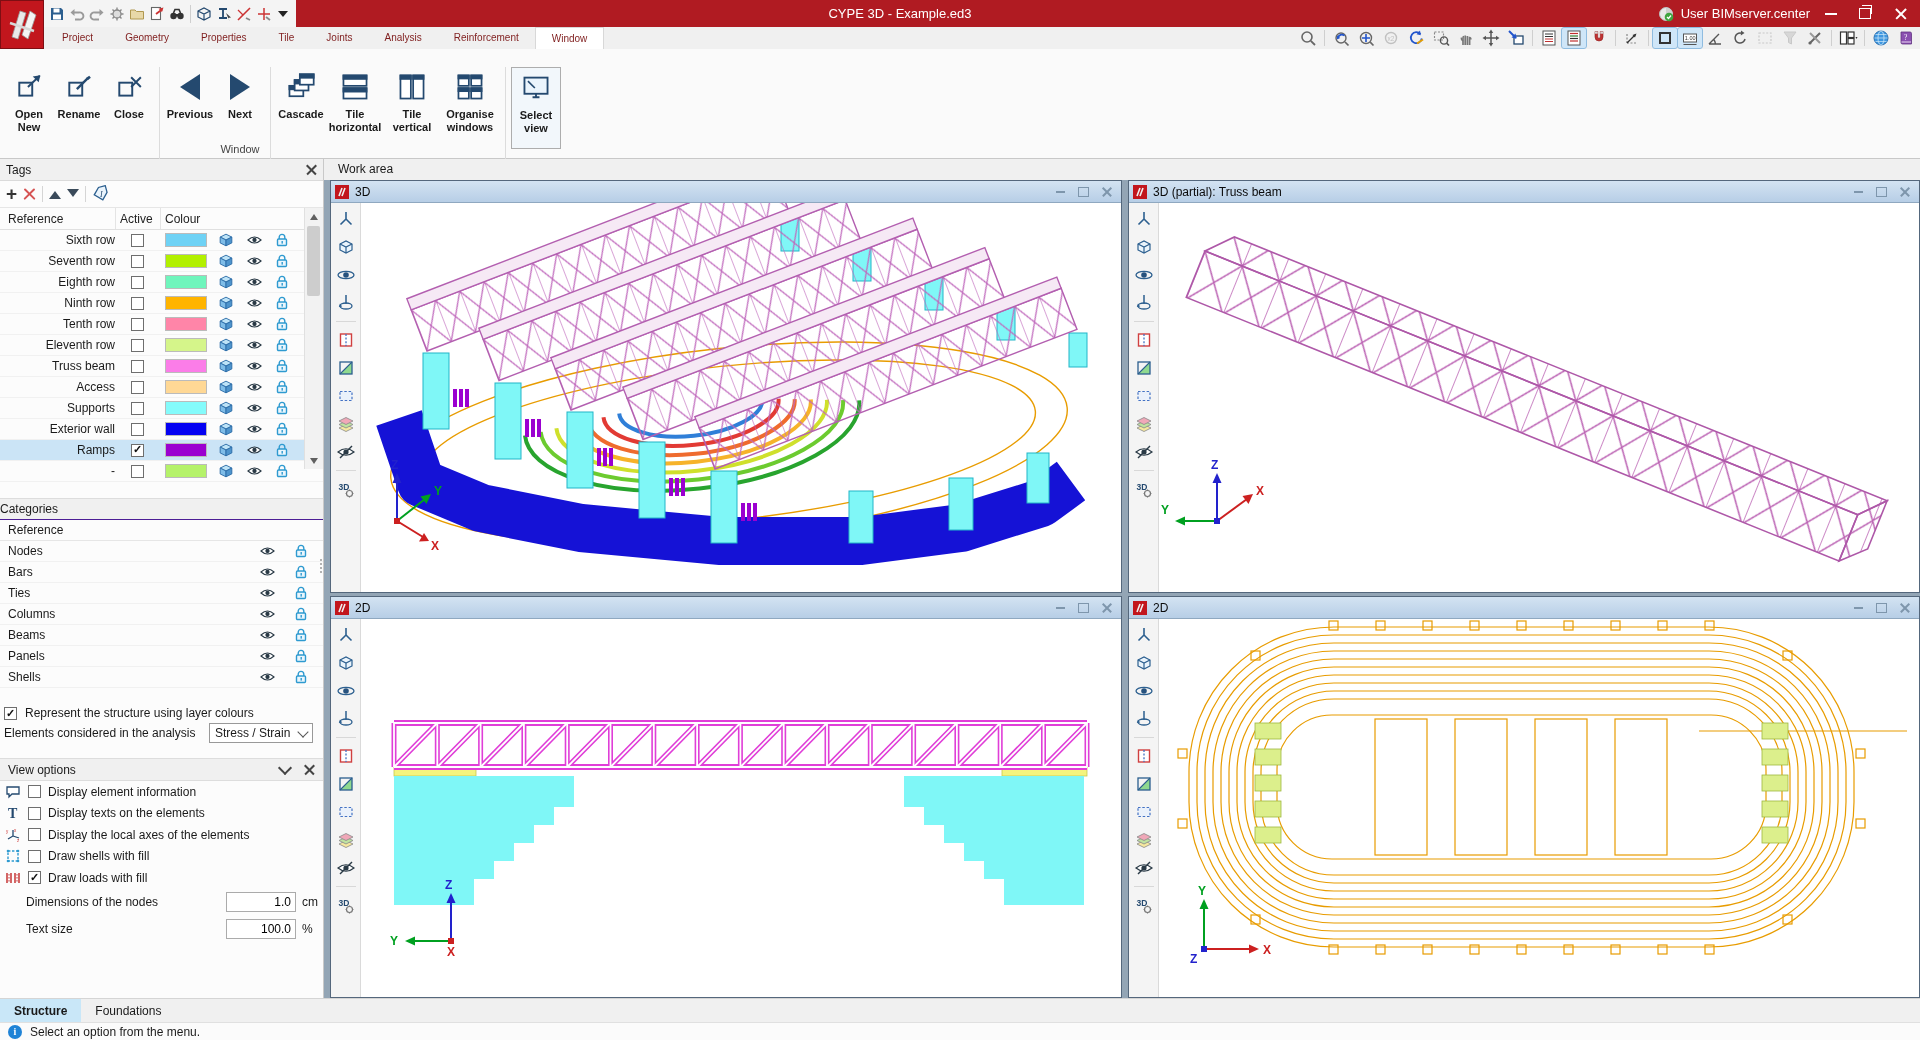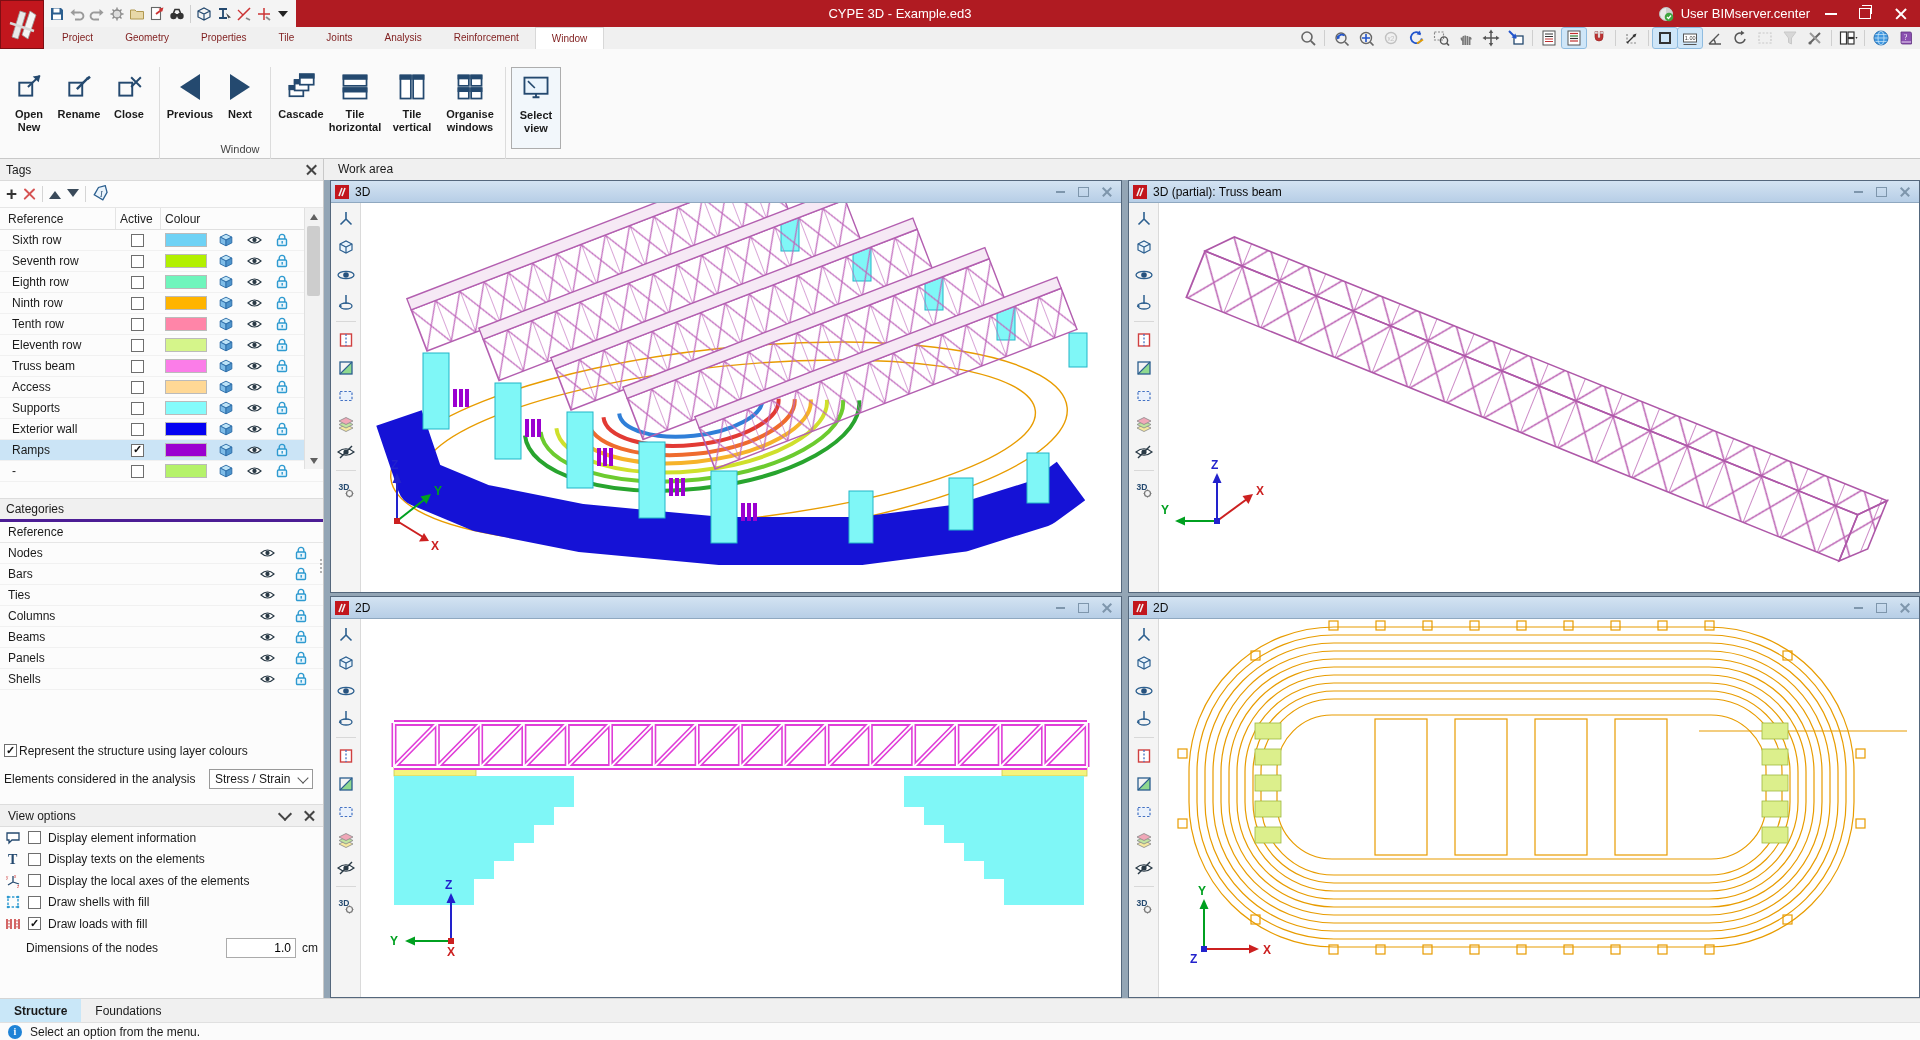--- a/index.html
+++ b/index.html
@@ -63,42 +63,42 @@
   .tri-up{width:0;height:0;border:6px solid transparent;border-bottom:8px solid #3A4A5A;margin-bottom:4px;}
   .tri-dn{width:0;height:0;border:6px solid transparent;border-top:8px solid #3A4A5A;margin-top:4px;}
   .vline{width:1px;height:16px;background:#D5D5D5;}
   .tagwrap{position:relative;}
   .thead{display:grid;grid-template-columns:115px 45px 52px 28px 28px 28px;height:21px;align-items:center;border-bottom:1px solid #E0E0E0;color:#222;}
   .thead span{font-size:12px;}
   .thead .h1{padding-left:8px;}
   .thead .h2,.thead .h3{border-left:1px solid #E4E4E4;padding-left:4px;height:100%;display:flex;align-items:center;}
   .trow{display:grid;grid-template-columns:115px 45px 52px 28px 28px 28px;height:20px;align-items:center;border-bottom:1px solid #F1F1F1;}
   .trow[data-selected="true"]{background:#CBE4F6;}
-  .tname{padding-left:12px;white-space:nowrap;}
+  .tname{padding-left:12px;white-space:nowrap;text-align:right;}
   .tcb{display:flex;justify-content:center;}
   .cb{width:13px;height:13px;border:1px solid #6E6E6E;background:#fff;display:inline-flex;align-items:center;justify-content:center;font-size:11px;color:#111;box-sizing:border-box;}
   .cb[data-checked="true"]::after{content:"✓";font-weight:bold;margin-top:-1px;}
   .tsw{width:42px;height:14px;margin-left:5px;border:1px solid #BBB;box-sizing:border-box;}
   .ticon{display:flex;justify-content:center;align-items:center;}
   .vscroll{position:absolute;right:0;top:0;width:18px;height:261px;background:#F2F2F2;border-left:1px solid #E0E0E0;}
   .sbtn{position:absolute;left:0;width:18px;height:16px;display:flex;align-items:center;justify-content:center;background:#F2F2F2;}
   .s-up{top:0}.s-dn{bottom:0}
   .sthumb{position:absolute;left:2px;top:18px;width:13px;height:70px;background:#CDCDCD;border-radius:2px;}
   .tri-up-s{width:0;height:0;border:4px solid transparent;border-bottom:6px solid #606060;margin-bottom:3px;}
   .tri-dn-s{width:0;height:0;border:4px solid transparent;border-top:6px solid #606060;margin-top:3px;}
   .gap16{height:16px;}
-  .cathead{height:20px;background:#F0F0F0;border-top:1px solid #DDD;border-bottom:3px solid #4c1d95;display:flex;align-items:center;padding-left:6px;}
+  .cathead{height:20px;background:#F0F0F0;border-top:1px solid #DDD;border-bottom:1px solid #4c1d95;display:flex;align-items:center;padding-left:0;}
   .catsub{height:20px;border-bottom:1px solid #E6E6E6;display:grid;grid-template-columns:250px 34px 34px;align-items:center;}
   .catsub span{padding-left:8px;}
   .catrow{height:20px;border-bottom:1px solid #F1F1F1;display:grid;grid-template-columns:250px 34px 34px;align-items:center;}
   .catrow .cname{padding-left:8px;}
   .dots{position:absolute;right:1px;top:400px;display:flex;flex-direction:column;gap:2px;}
   .dots i{width:2px;height:2px;background:#9A9A9A;border-radius:50%;}
   .optblock{padding:10px 4px 0 4px;}
-  .optrow{display:flex;align-items:flex-start;gap:2px;height:22px;margin-top:44px;}
+  .optrow{display:flex;align-items:flex-end;gap:8px;height:22px;}
   .optrow2{display:flex;align-items:center;height:26px;justify-content:space-between;padding-right:6px;}
   .dd{width:104px;height:20px;border:1px solid #999;background:#fff;display:flex;align-items:center;justify-content:space-between;padding:0 5px;box-sizing:border-box;}
   .dd .ddv{font-size:12px;}
   .ddc{width:7px;height:7px;border-left:1.6px solid #555;border-bottom:1.6px solid #555;transform:rotate(-45deg);margin-top:-3px;}
   .vopts{margin-top:12px;}
   .vhead{height:21px;background:#F0F0F0;border-top:1px solid #DDD;border-bottom:1px solid #DDD;display:flex;align-items:center;padding:0 8px;justify-content:space-between;}
   .vhead .right{display:flex;gap:14px;align-items:center;}
   .vrow{display:flex;align-items:center;gap:7px;height:21.5px;padding-left:4px;}
   .vrow .vic{width:17px;display:flex;justify-content:center;}
   .vfield{display:flex;align-items:center;height:27px;padding-left:26px;}
@@ -1087,20 +1087,25 @@
             </svg>
           </span>
         <span class="cb" data-checked="true"></span>
         <span>Draw loads with fill</span>
       </div>
       <div class="vfield">
         <span class="flab">Dimensions of the nodes</span>
         <input class="numin" value="1.0" style="">
         <span class="unit">cm</span>
       </div>
+      <div class="vfield">
+        <span class="flab">Text size</span>
+        <input class="numin" value="100.0" style="">
+        <span class="unit">%</span>
+      </div>
     </div>
   </div>
 
   <div class="workarea">
     <div class="walabel">Work area</div>
     <div class="wawins">
 
       <div class="win w1">
         <div class="wtitle">
           <svg width="14" height="14" viewBox="0 0 14 14">

